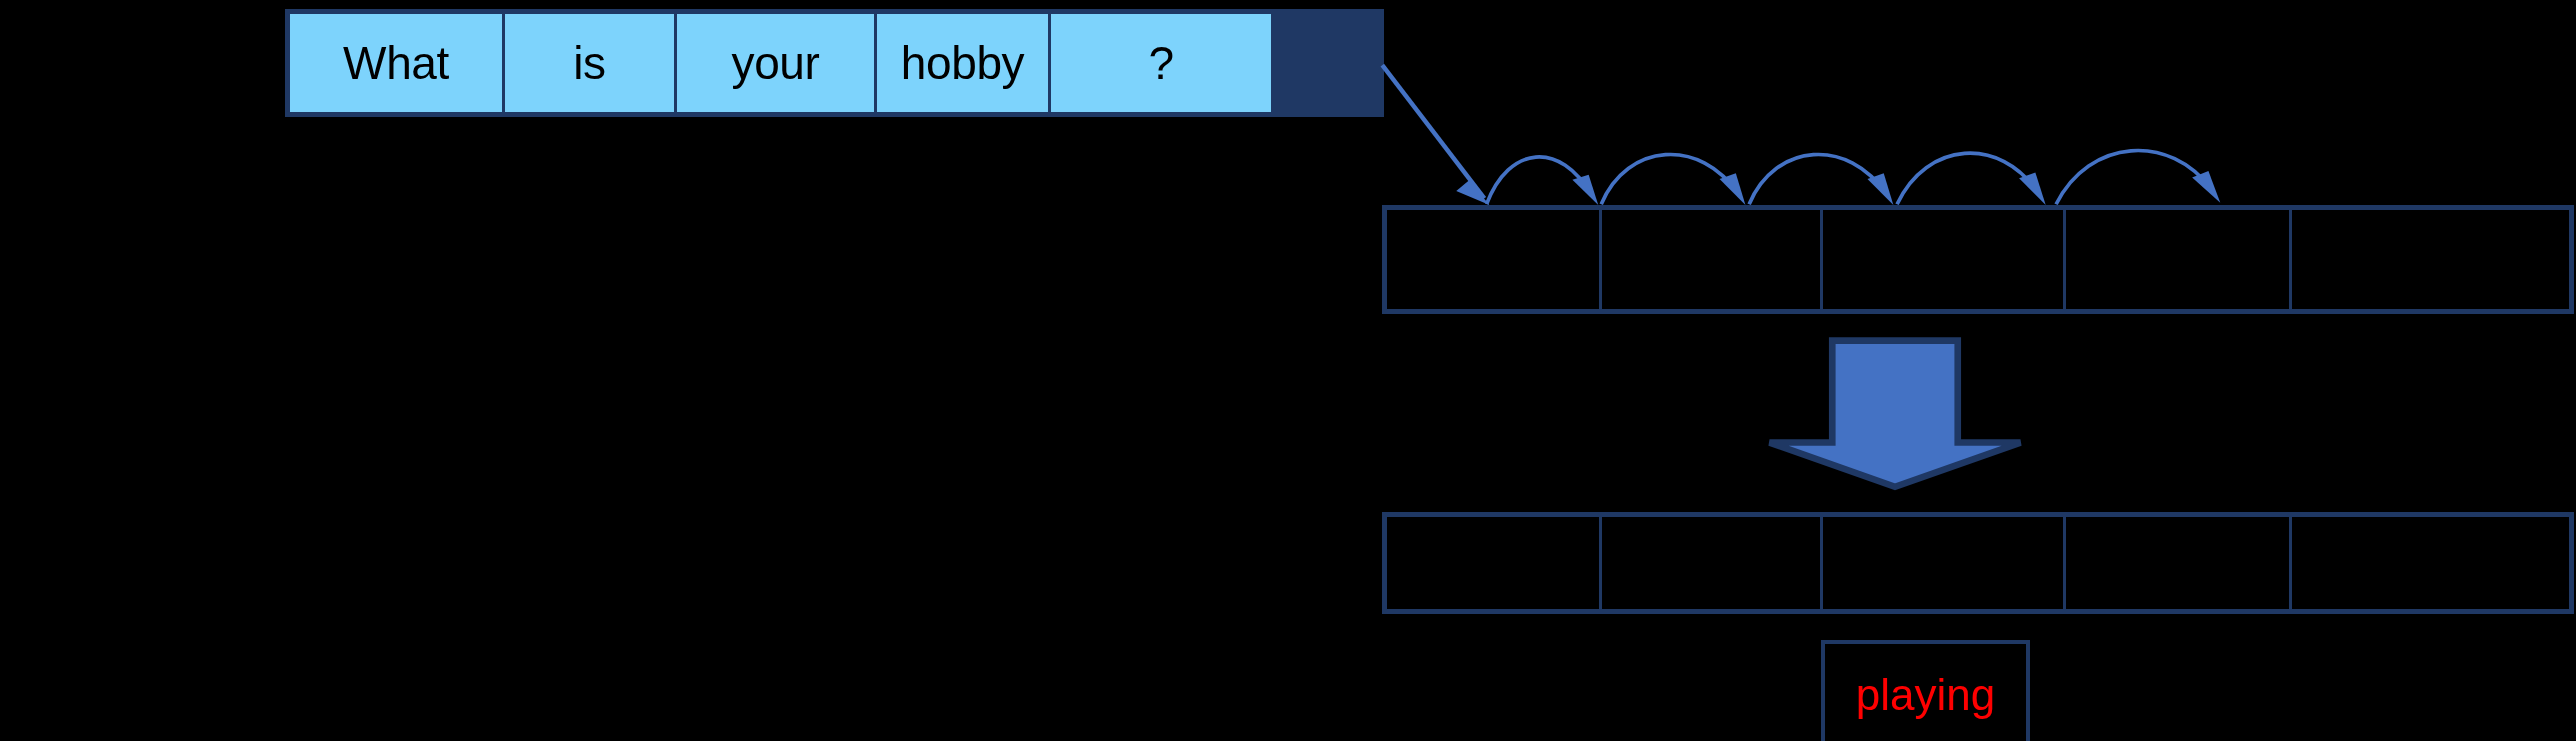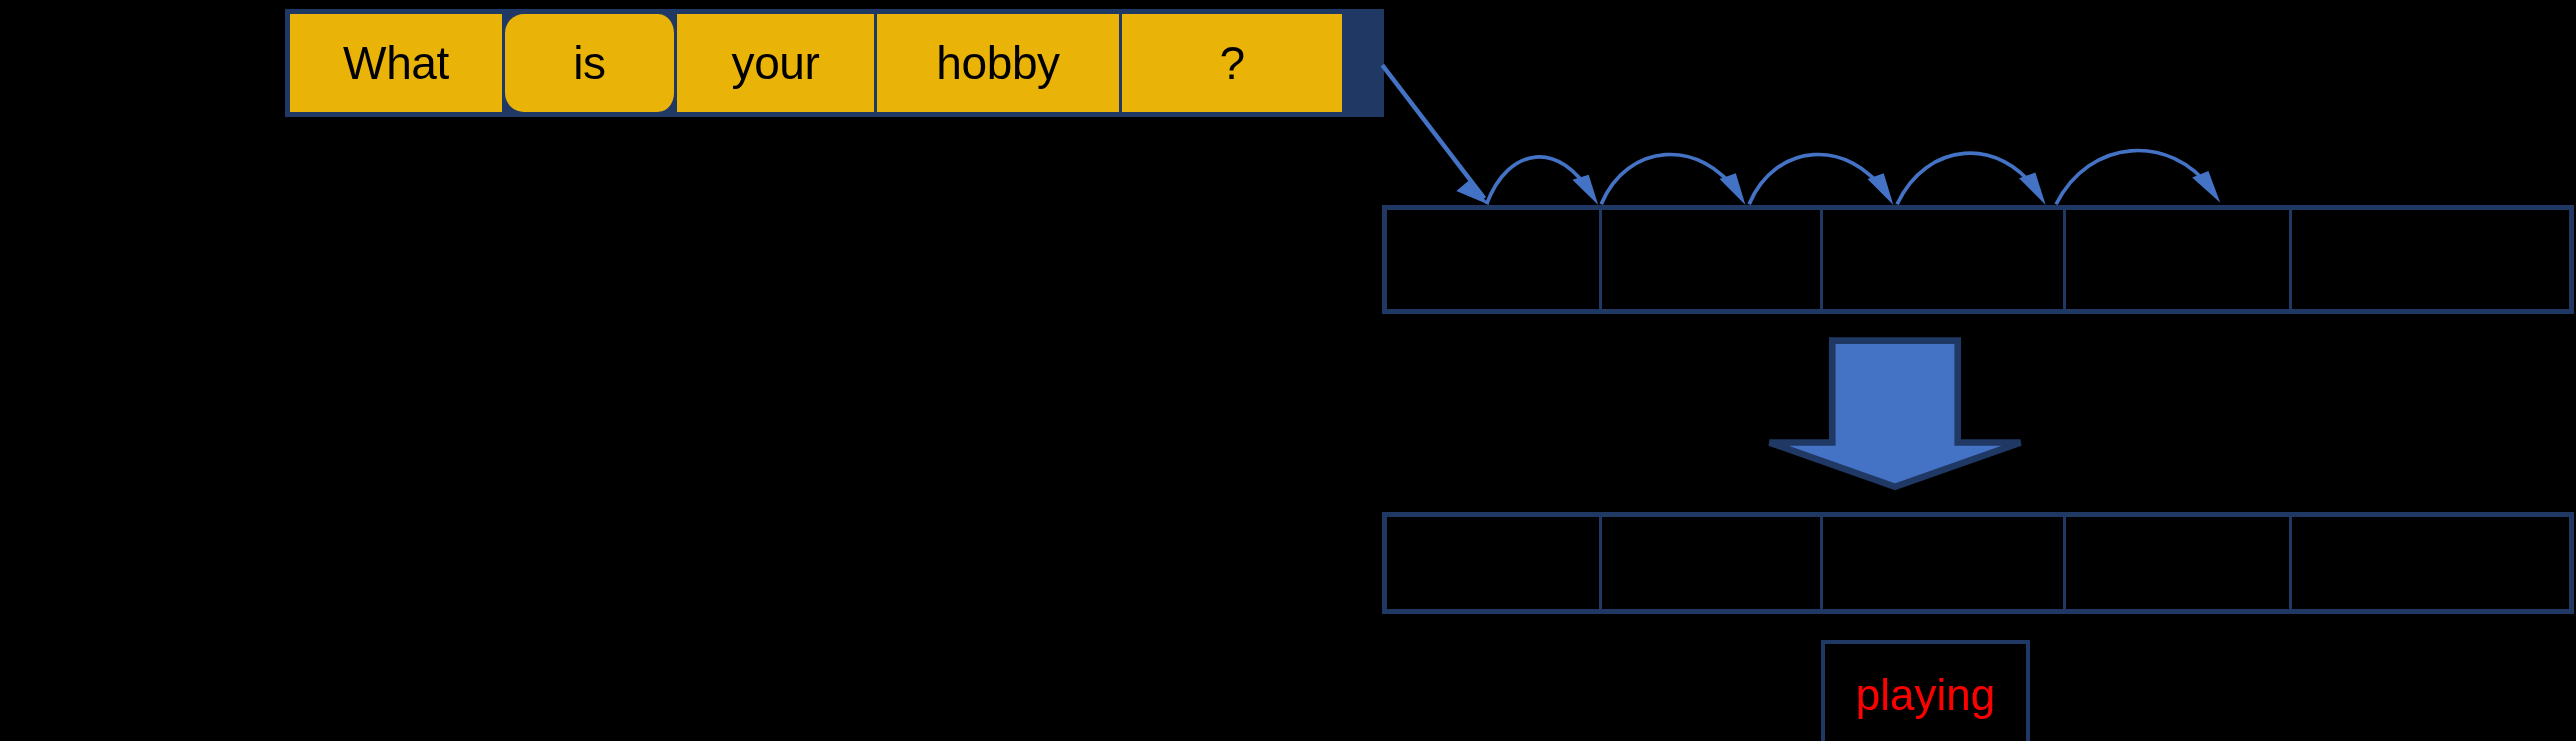--- a/index.html
+++ b/index.html
@@ -19,21 +19,21 @@
   
   .src-table {
     position: absolute;
     display: flex;
     box-sizing: border-box;
     border: 5.2px solid #1F3864;
     background: #1F3864;
   }
   .src-cell {
     box-sizing: border-box;
-    background: #eab308;
+    background: #7dd3fc;
     border-right: 3px solid #1F3864;
     display: flex;
     align-items: center;
     justify-content: center;
     color: #000000;
     font-size: 46px;
     line-height: 1;
     letter-spacing: -0.4px;
   }
   .src-cell:last-child { border-right: none; }
@@ -95,27 +95,27 @@
 </style>
 </head>
 <body>
 
 <div id="stage">
 
   <div class="src-table" style="left:285px; top:9px; width:1099px; height:108px;">
     <div class="src-cell" style="width:215px;">
       <span>What</span>
     </div>
-    <div class="src-cell" style="width:172px;border-radius:19px;">
+    <div class="src-cell" style="width:172px;">
       <span>is</span>
     </div>
     <div class="src-cell" style="width:200px;">
       <span>your</span>
     </div>
-    <div class="src-cell" style="width:245px;">
+    <div class="src-cell" style="width:174px;">
       <span>hobby</span>
     </div>
     <div class="src-cell" style="width:220px;">
       <span>?</span>
     </div>
   </div>
 
   <div class="grid-table" style="left:1382px; top:205px; width:1192px; height:109px;">
     <div class="grid-cell" style="width:215px;">
       <span></span>

